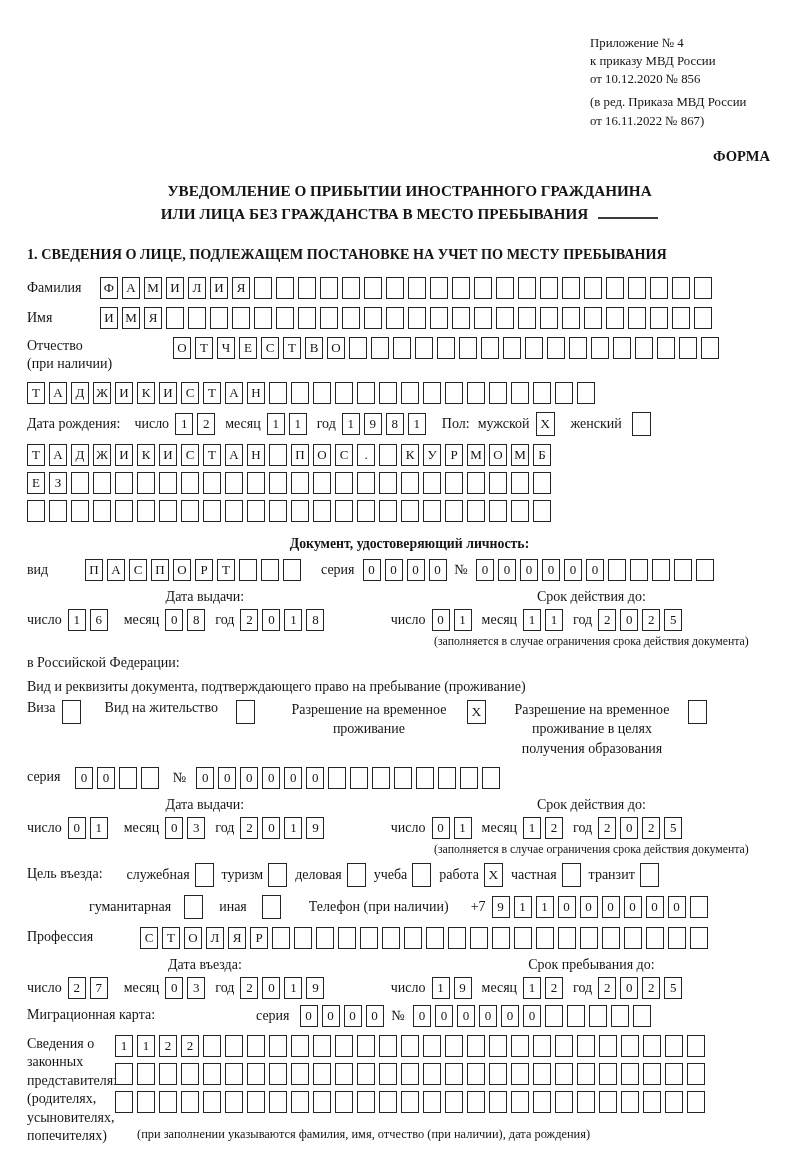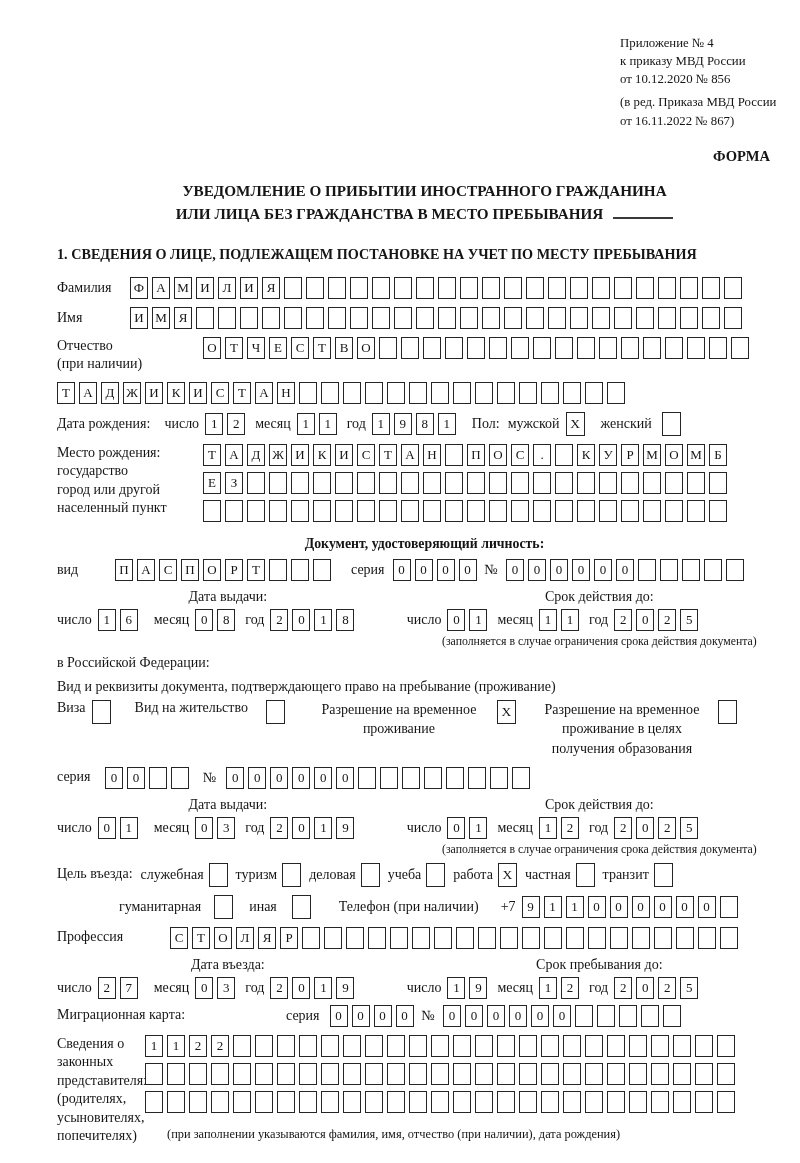--- a/index.html
+++ b/index.html
@@ -3,21 +3,21 @@
 <meta charset="utf-8">
 <style>
   * { box-sizing: border-box; }
   html,body { margin:0; padding:0; }
   body {
     width:800px; height:1163px; overflow:hidden;
     background:#ffffff; color:#151515;
     font-family:"Liberation Serif","DejaVu Serif",serif;
     font-size:14px;
   }
-  .page { padding:34px 8px 0 57px; }
+  .page { padding:34px 8px 0 27px; }
 
   .topright { margin-left:563px; font-size:12.8px; line-height:1.42; }
   .topright .gap { height:5px; }
 
   .forma { font-weight:700; text-align:right; padding-right:22px; margin-top:18px; font-size:14.6px; }
 
   .title { text-align:center; font-weight:700; font-size:15.2px; margin-top:14px; line-height:1.55; }
   .title-underline { display:inline-block; width:60px; border-bottom:2.2px solid #3a3a3a; margin-left:10px; }
 
   .sec { font-weight:700; font-size:14.2px; margin-top:20px; margin-bottom:14px; }
@@ -235,26 +235,20 @@
         </span>
     </span>
     <span style="margin-left:6px; margin-right:8px;">Пол:</span>
     <span style="margin-right:6px;">мужской</span>
     <span class="cb">X</span>
     <span style="margin-left:16px; margin-right:10px;">женский</span>
     <span class="cb"></span>
   </div>
 
   <div class="row row-top">
-    <span class="lbl w146">
-      <div>Место рождения:</div>
-      <div>государство</div>
-      <div>город или другой</div>
-      <div>населенный пункт</div>
-    </span>
     <span class="stack">
       <span class="boxes">
           <span class="box">Т</span>
           <span class="box">А</span>
           <span class="box">Д</span>
           <span class="box">Ж</span>
           <span class="box">И</span>
           <span class="box">К</span>
           <span class="box">И</span>
           <span class="box">С</span>
@@ -509,21 +503,21 @@
             <span class="box">2</span>
             <span class="box">5</span>
           </span>
       </span>
       <div class="note">(заполняется в случае ограничения срока действия документа)</div>
     </div>
   </div>
 
   <div class="row">
     <span class="lbl" style="margin-right:4px;">Цель въезда:</span>
-    <span class="vp" style="margin-left:4px;">
+    <span class="vp" style="margin-left:20px;">
         <span>служебная</span>
         <span class="cb"></span>
       </span>
     <span class="vp" style="margin-left:8px;">
         <span>туризм</span>
         <span class="cb"></span>
       </span>
     <span class="vp" style="margin-left:8px;">
         <span>деловая</span>
         <span class="cb"></span>

